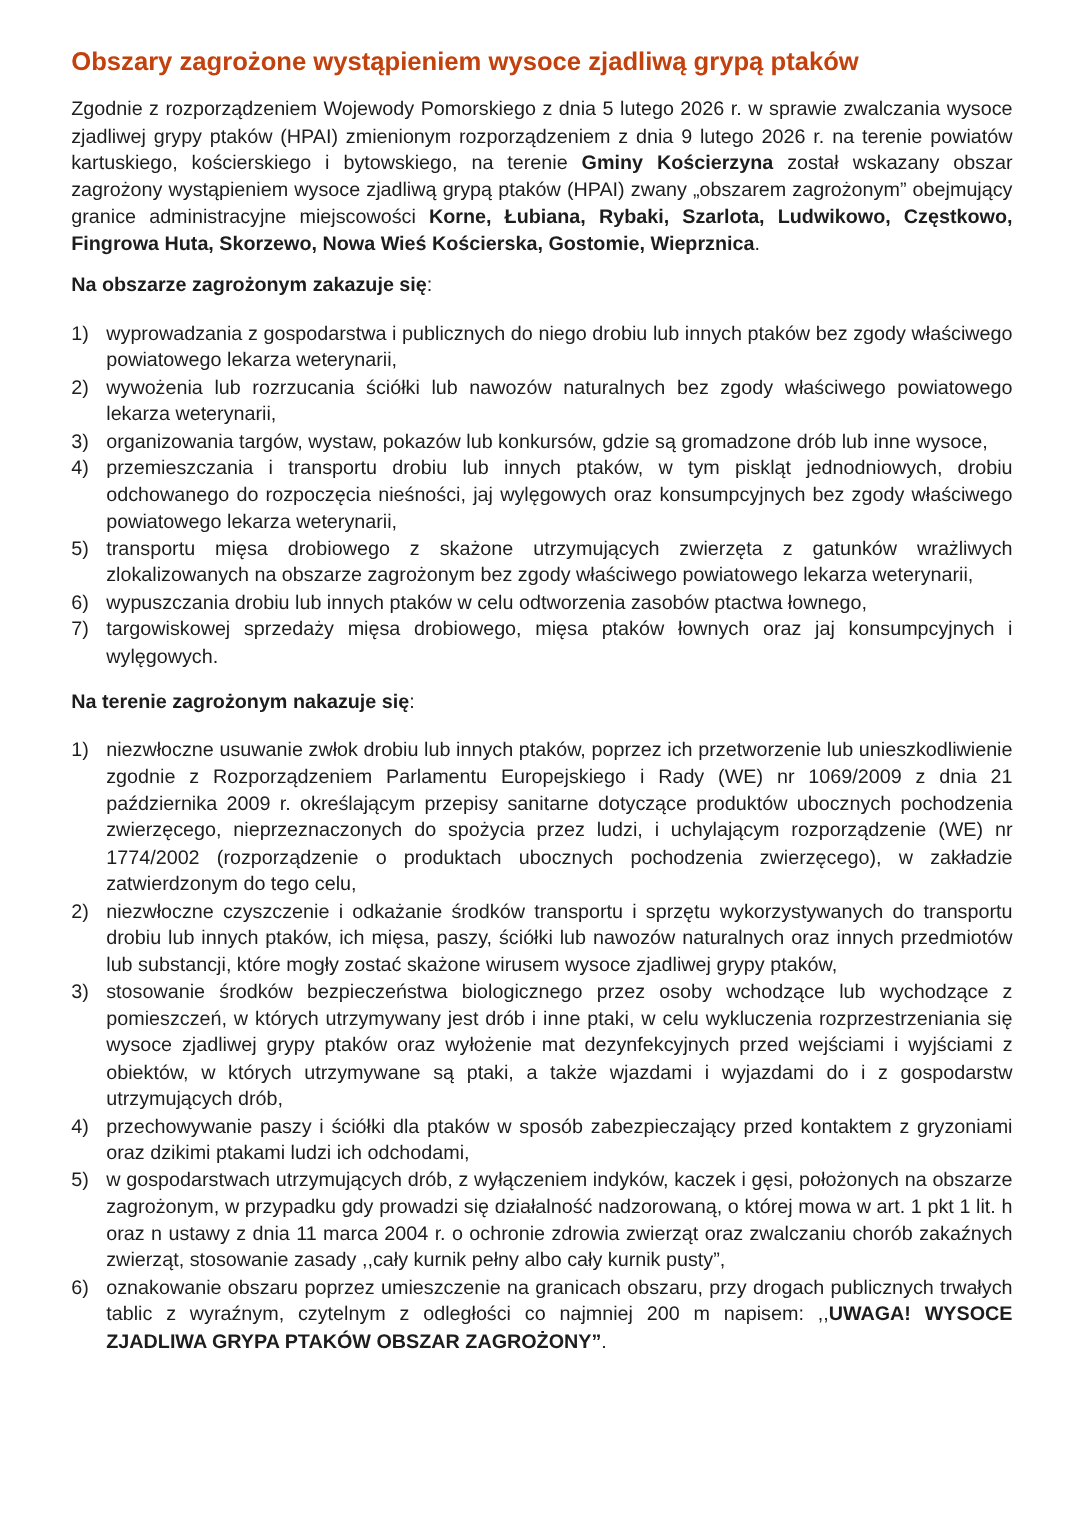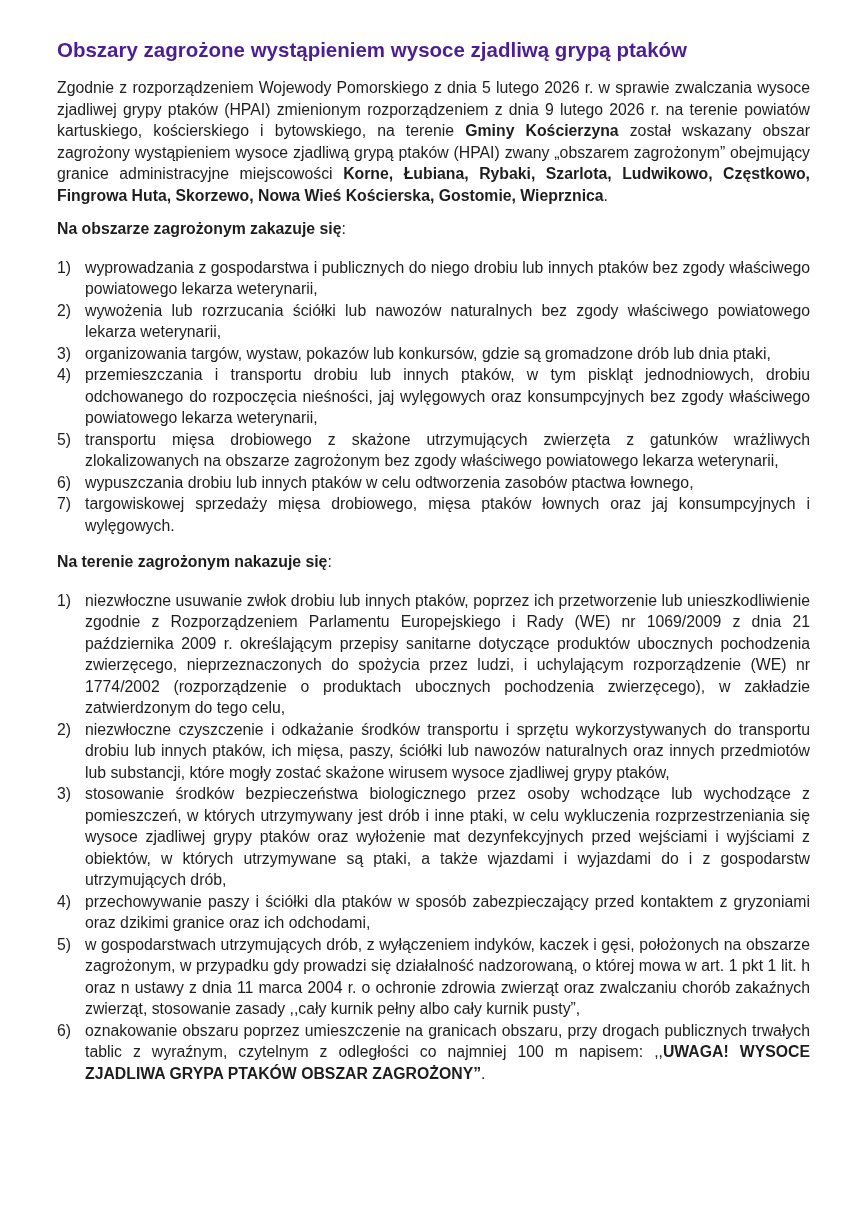--- a/index.html
+++ b/index.html
@@ -17,21 +17,21 @@
     font-family: "Liberation Sans", "DejaVu Sans", sans-serif;
     font-size: 15.8px;
     line-height: 21.5px;
     color: #1d1d1d;
     overflow: hidden;
   }
   .title {
     font-size: 20.5px;
     line-height: 24px;
     font-weight: bold;
-    color: #4c1d95;
+    color: #c2410c;
     margin: 0 0 15px 0;
   }
   .para {
     margin: 0 0 12px 0;
     text-align: justify;
   }
   .subheading {
     font-size: 15.8px;
     line-height: 21.5px;
     margin: 0 0 17px 0;
@@ -65,31 +65,31 @@
 
   <h1 class="title">Obszary zagrożone wystąpieniem wysoce zjadliwą grypą ptaków</h1>
 
   <p class="para"><span>Zgodnie z rozporządzeniem Wojewody Pomorskiego z dnia 5 lutego 2026 r. w sprawie zwalczania wysoce zjadliwej grypy ptaków (HPAI) zmienionym rozporządzeniem z dnia 9 lutego 2026 r. na terenie powiatów kartuskiego, kościerskiego i bytowskiego, na terenie </span><b>Gminy Kościerzyna</b><span> został wskazany obszar zagrożony wystąpieniem wysoce zjadliwą grypą ptaków (HPAI) zwany „obszarem zagrożonym” obejmujący granice administracyjne miejscowości </span><b>Korne, Łubiana, Rybaki, Szarlota, Ludwikowo, Częstkowo, Fingrowa Huta, Skorzewo, Nowa Wieś Kościerska, Gostomie, Wieprznica</b><span>.</span></p>
 
   <p class="subheading"><b>Na obszarze zagrożonym zakazuje się</b><span>:</span></p>
 
   <ol class="num-list">
       <li><span>wyprowadzania z gospodarstwa i publicznych do niego drobiu lub innych ptaków bez zgody właściwego powiatowego lekarza weterynarii,</span></li>
       <li><span>wywożenia lub rozrzucania ściółki lub nawozów naturalnych bez zgody właściwego powiatowego lekarza weterynarii,</span></li>
-      <li><span>organizowania targów, wystaw, pokazów lub konkursów, gdzie są gromadzone drób lub dnia ptaki,</span></li>
+      <li><span>organizowania targów, wystaw, pokazów lub konkursów, gdzie są gromadzone drób lub inne wysoce,</span></li>
       <li><span>przemieszczania i transportu drobiu lub innych ptaków, w tym piskląt jednodniowych, drobiu odchowanego do rozpoczęcia nieśności, jaj wylęgowych oraz konsumpcyjnych bez zgody właściwego powiatowego lekarza weterynarii,</span></li>
       <li><span>transportu mięsa drobiowego z skażone utrzymujących zwierzęta z gatunków wrażliwych zlokalizowanych na obszarze zagrożonym bez zgody właściwego powiatowego lekarza weterynarii,</span></li>
       <li><span>wypuszczania drobiu lub innych ptaków w celu odtworzenia zasobów ptactwa łownego,</span></li>
       <li><span>targowiskowej sprzedaży mięsa drobiowego, mięsa ptaków łownych oraz jaj konsumpcyjnych i wylęgowych.</span></li>
     </ol>
 
   <p class="subheading"><b>Na terenie zagrożonym nakazuje się</b><span>:</span></p>
 
   <ol class="num-list">
       <li><span>niezwłoczne usuwanie zwłok drobiu lub innych ptaków, poprzez ich przetworzenie lub unieszkodliwienie zgodnie z Rozporządzeniem Parlamentu Europejskiego i Rady (WE) nr 1069/2009 z dnia 21 października 2009 r. określającym przepisy sanitarne dotyczące produktów ubocznych pochodzenia zwierzęcego, nieprzeznaczonych do spożycia przez ludzi, i uchylającym rozporządzenie (WE) nr 1774/2002 (rozporządzenie o produktach ubocznych pochodzenia zwierzęcego), w zakładzie zatwierdzonym do tego celu,</span></li>
       <li><span>niezwłoczne czyszczenie i odkażanie środków transportu i sprzętu wykorzystywanych do transportu drobiu lub innych ptaków, ich mięsa, paszy, ściółki lub nawozów naturalnych oraz innych przedmiotów lub substancji, które mogły zostać skażone wirusem wysoce zjadliwej grypy ptaków,</span></li>
       <li><span>stosowanie środków bezpieczeństwa biologicznego przez osoby wchodzące lub wychodzące z pomieszczeń, w których utrzymywany jest drób i inne ptaki, w celu wykluczenia rozprzestrzeniania się wysoce zjadliwej grypy ptaków oraz wyłożenie mat dezynfekcyjnych przed wejściami i wyjściami z obiektów, w których utrzymywane są ptaki, a także wjazdami i wyjazdami do i z gospodarstw utrzymujących drób,</span></li>
-      <li><span>przechowywanie paszy i ściółki dla ptaków w sposób zabezpieczający przed kontaktem z gryzoniami oraz dzikimi granice oraz ich odchodami,</span></li>
+      <li><span>przechowywanie paszy i ściółki dla ptaków w sposób zabezpieczający przed kontaktem z gryzoniami oraz dzikimi ptakami ludzi ich odchodami,</span></li>
       <li><span>w gospodarstwach utrzymujących drób, z wyłączeniem indyków, kaczek i gęsi, położonych na obszarze zagrożonym, w przypadku gdy prowadzi się działalność nadzorowaną, o której mowa w art. 1 pkt 1 lit. h oraz n ustawy z dnia 11 marca 2004 r. o ochronie zdrowia zwierząt oraz zwalczaniu chorób zakaźnych zwierząt, stosowanie zasady ,,cały kurnik pełny albo cały kurnik pusty”,</span></li>
-      <li><span>oznakowanie obszaru poprzez umieszczenie na granicach obszaru, przy drogach publicznych trwałych tablic z wyraźnym, czytelnym z odległości co najmniej 100 m napisem: ,,</span><b>UWAGA! WYSOCE ZJADLIWA GRYPA PTAKÓW OBSZAR ZAGROŻONY”</b><span>.</span></li>
+      <li><span>oznakowanie obszaru poprzez umieszczenie na granicach obszaru, przy drogach publicznych trwałych tablic z wyraźnym, czytelnym z odległości co najmniej 200 m napisem: ,,</span><b>UWAGA! WYSOCE ZJADLIWA GRYPA PTAKÓW OBSZAR ZAGROŻONY”</b><span>.</span></li>
     </ol>
 
 </div>
 
 </body></html>

